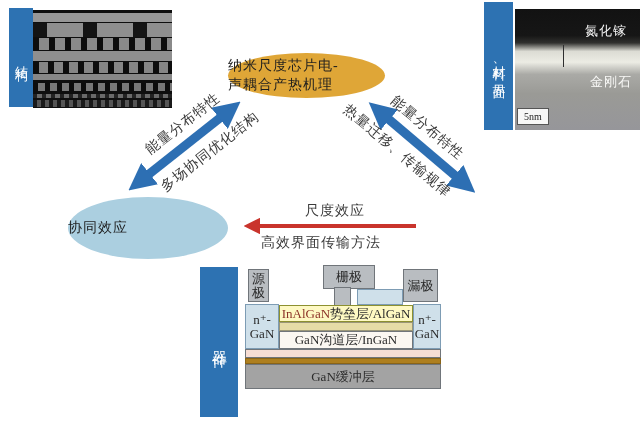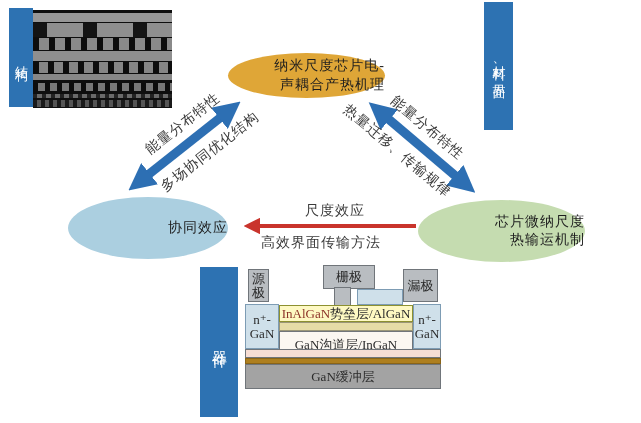--- a/index.html
+++ b/index.html
@@ -4,21 +4,21 @@
 <style>
   html,body{margin:0;padding:0;background:#fff;}
   #canvas{
     position:relative;width:641px;height:423px;background:#ffffff;overflow:hidden;
     font-family:"Liberation Serif","DejaVu Serif",serif;color:#2b2b2b;
   }
   .abs{position:absolute;}
   
   .node{
     position:absolute;border-radius:50%;display:flex;flex-direction:column;
-    align-items:flex-end;justify-content:center;text-align:center;
+    align-items:flex-start;justify-content:center;text-align:center;
     font-size:14px;line-height:1.32;color:#1e1e1e;letter-spacing:1px;
   }
   #node-center{left:228px;top:53px;width:157px;height:45px;background:#dfa637;}
   #node-left{left:68px;top:197px;width:160px;height:62px;background:#abcfe0;}
   #node-right{left:418px;top:200px;width:167px;height:62px;background:#c5dcb0;}
   
   .edge-label{
     position:absolute;white-space:nowrap;font-size:14px;color:#3a3a3a;letter-spacing:1px;
   }
   #lbl-energy-left{left:183px;top:124px;transform:translate(-50%,-50%) rotate(-38deg);}
@@ -93,24 +93,20 @@
     <line x1="416" y1="226" x2="252" y2="226" stroke="#c9342c" stroke-width="4" marker-end="url(#ah-red)"></line>
   </svg>
 
   <div class="node" id="node-center">
     <span>纳米尺度芯片电-</span>
     <span>声耦合产热机理</span>
   </div>
   <div class="node" id="node-left">
     <span>协同效应</span>
   </div>
-  <div class="node" id="node-right">
-    <span>芯片微纳尺度</span>
-    <span>热输运机制</span>
-  </div>
 
   <div class="edge-label" id="lbl-energy-left">能量分布特性</div>
   <div class="edge-label" id="lbl-multifield">多场协同优化结构</div>
   <div class="edge-label" id="lbl-energy-right">能量分布特性</div>
   <div class="edge-label" id="lbl-heat">热量迁移、传输规律</div>
   <div class="edge-label" id="lbl-scale-effect">尺度效应</div>
   <div class="edge-label" id="lbl-interface">高效界面传输方法</div>
 
   <div class="side-bar" id="bar-structure">
     <span>结构</span>
@@ -127,20 +123,28 @@
     <div class="r" style="top:13px;height:14px;background:repeating-linear-gradient(90deg,#141414 0 14px,#8f8f8f 14px 50px);"></div>
     <div class="r" style="top:28px;height:12px;background:repeating-linear-gradient(90deg,#0d0d0d 0 6px,#8a8a8a 6px 16px);"></div>
     <div class="r sem-bar" style="top:41px;height:10px;background:#8f8f8f;"></div>
     <div class="r" style="top:52px;height:11px;background:repeating-linear-gradient(90deg,#0d0d0d 0 6px,#858585 6px 15px);"></div>
     <div class="r sem-bar" style="top:64px;height:6px;background:#878787;"></div>
     <div class="r" style="top:73px;height:8px;background:repeating-linear-gradient(90deg,#0d0d0d 0 5px,#787878 5px 12px);"></div>
     <div class="r" style="top:84px;height:4px;background:repeating-linear-gradient(90deg,#222 0 4px,#6a6a6a 4px 9px);"></div>
     <div class="r" style="top:90px;height:7px;background:repeating-linear-gradient(90deg,#1a1a1a 0 4px,#555 4px 8px);"></div>
   </div>
 
+  <div class="abs" id="tem-image">
+    <div class="tem-label" style="right:13px;top:13px;">氮化镓</div>
+    <div class="tem-label" style="right:8px;top:64px;color:#f8f8f6;">金刚石</div>
+    <div id="tem-tick"></div>
+    <div id="tem-scalebox">
+      <span>5nm</span>
+    </div>
+  </div>
 
   <div class="abs" id="device">
     <div class="box metal" style="left:3px;top:4px;width:21px;height:33px;">
       <span>源极</span>
     </div>
     <div class="box metal" style="left:78px;top:0;width:52px;height:24px;">
       <span>栅极</span>
     </div>
     <div class="box metal" style="left:89px;top:22px;width:17px;height:21px;"></div>
     <div class="box metal" style="left:158px;top:4px;width:35px;height:33px;">
@@ -152,21 +156,21 @@
     <div class="box ln-blue" style="left:112px;top:24px;width:46px;height:16px;"></div>
     <div class="box ln-blue nplus" style="left:0;top:39px;width:34px;height:45px;flex-direction:column;">
       <span>n⁺-</span>
       <span>GaN</span>
     </div>
     <div class="box" id="dev-barrier" style="left:34px;top:40px;width:134px;height:17px;">
       <span class="red-part">InAlGaN</span>
         <span>势垒层/AlGaN</span>
     </div>
     <div class="box" id="dev-khaki" style="left:34px;top:57px;width:134px;height:9px;"></div>
-    <div class="box" id="dev-channel" style="left:34px;top:66px;width:134px;height:28px;">
+    <div class="box" id="dev-channel" style="left:34px;top:66px;width:134px;height:18px;">
       <span>GaN沟道层/InGaN</span>
     </div>
     <div class="box ln-blue nplus" style="left:168px;top:39px;width:28px;height:45px;flex-direction:column;">
       <span>n⁺-</span>
       <span>GaN</span>
     </div>
     <div class="box" id="dev-pink" style="left:0;top:84px;width:196px;height:9px;"></div>
     <div class="box" id="dev-gold" style="left:0;top:93px;width:196px;height:6px;"></div>
     <div class="box" id="dev-buffer" style="left:0;top:99px;width:196px;height:25px;">
       <span>GaN缓冲层</span>

